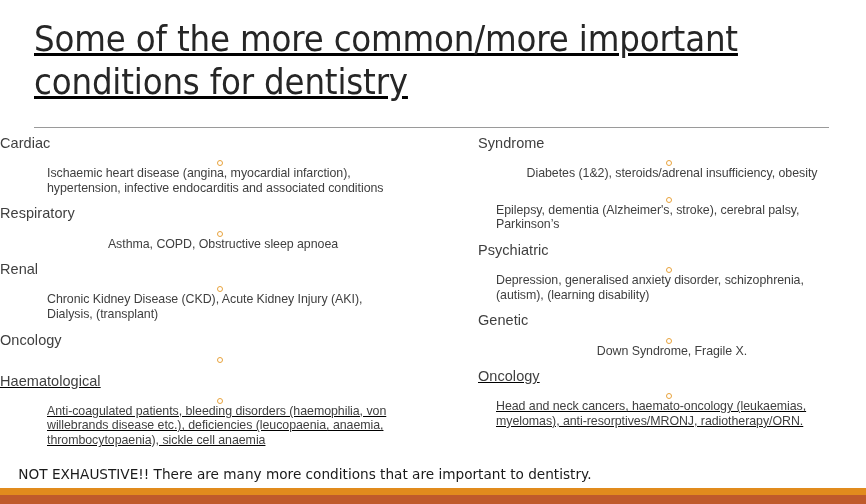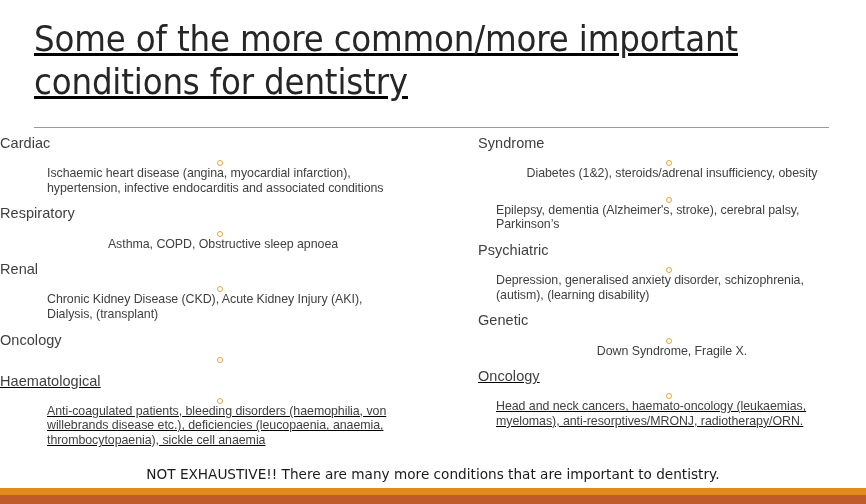--- a/index.html
+++ b/index.html
@@ -122,21 +122,21 @@
   
   .col-left .bullet-text  { max-width: 352px; }
   .col-right .bullet-text { max-width: 352px; }
 
   
   .footer-note {
     position: absolute;
     left: 0;
     top: 466px;
     width: 866px;
-    text-align: center;
+    text-align: left;
     font-family: "DejaVu Sans", sans-serif;
     font-size: 14.5px;
     line-height: 1.2;
     color: #1a1a1a;
   }
   .footer-note span {
     display: inline-block;
     transform: scaleX(0.94);
     transform-origin: center;
   }

